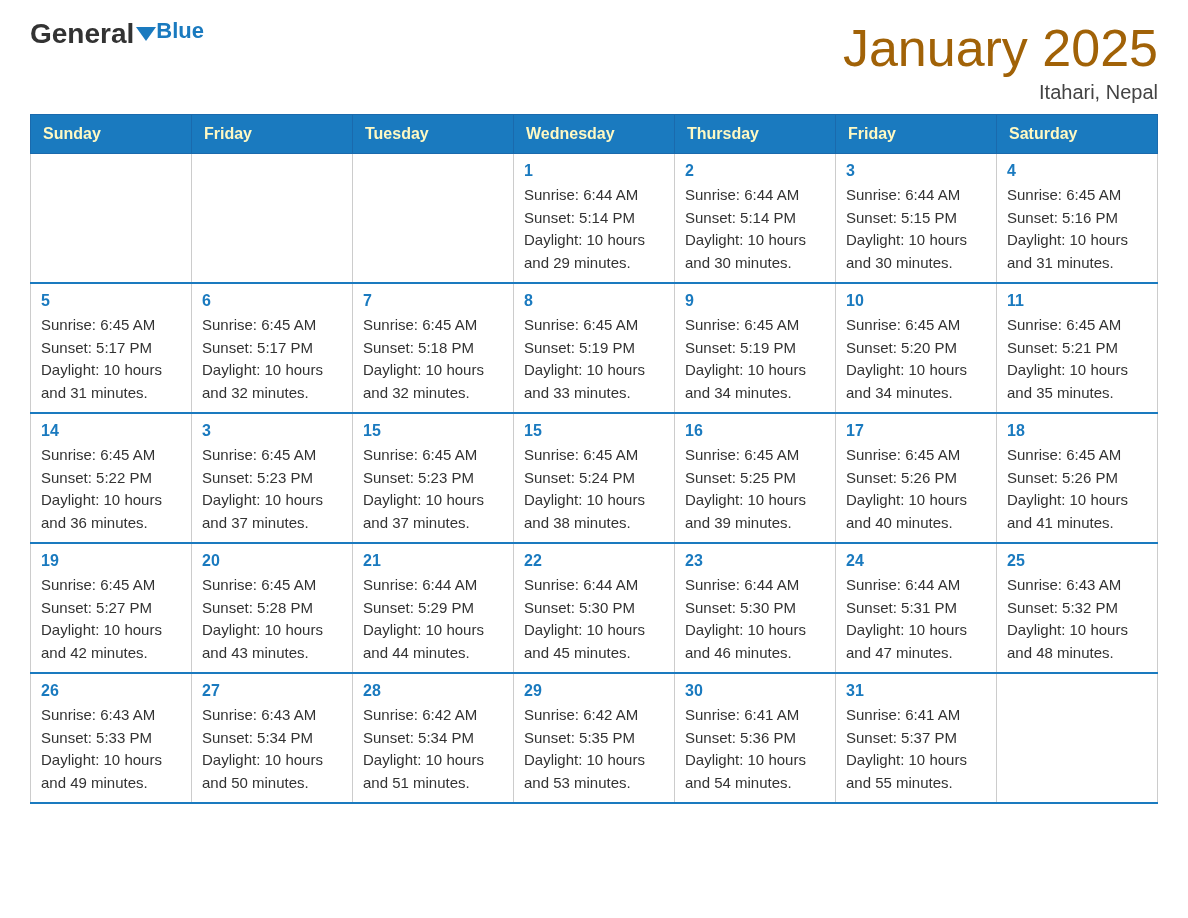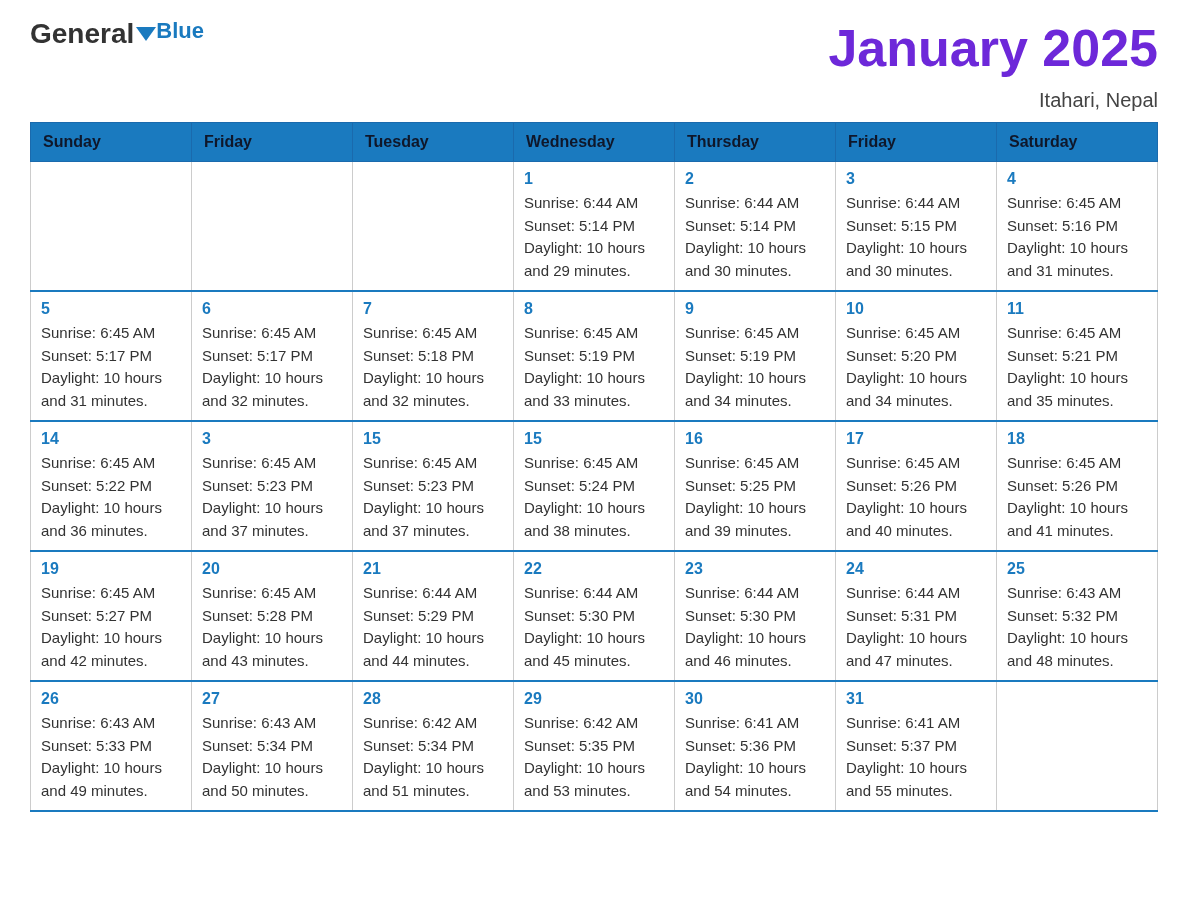--- a/index.html
+++ b/index.html
@@ -47,37 +47,37 @@
       font-size: 22px;
       font-weight: bold;
       margin-top: -2px;
       text-align: center;
     }
     .title-block {
       text-align: right;
     }
     .title-block h1 {
       font-size: 52px;
-      font-weight: bold;
-      color: #6d28d9;
+      font-weight: normal;
+      color: #a16207;
       line-height: 1.1;
     }
     .title-block .location {
       font-size: 20px;
       color: #444;
-      margin-top: 12px;
+      margin-top: 4px;
     }
     .calendar {
       width: 100%;
       border-collapse: collapse;
       margin-top: 10px;
     }
     .calendar thead tr th {
       background-color: #1a7abf;
-      color: #0f172a;
+      color: #fef9c3;
       font-size: 16px;
       font-weight: 600;
       padding: 10px 12px;
       text-align: left;
       border: 1px solid #1a6aad;
     }
     .calendar tbody tr td {
       border: 1px solid #ccc;
       vertical-align: top;
       padding: 8px 10px;

